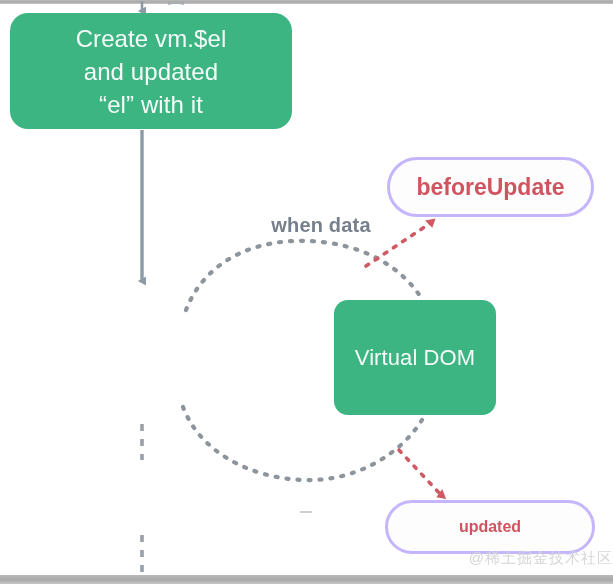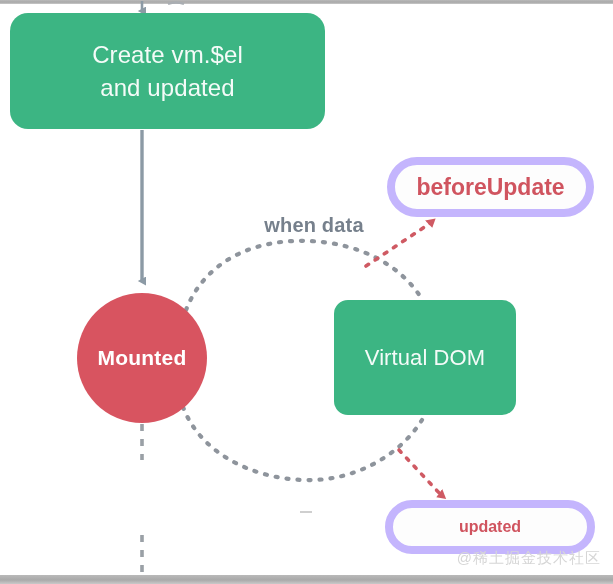--- a/index.html
+++ b/index.html
@@ -46,31 +46,31 @@
     color: #f4fbf8;
     border-radius: 16px;
     font-size: 23px;
     line-height: 31px;
     letter-spacing: 0.1px;
   }
 
   #create-el-node {
     left: 10px;
     top: 13px;
-    width: 315px;
+    width: 282px;
     height: 116px;
     border-radius: 18px;
     font-size: 24px;
     line-height: 33px;
   }
 
   #virtual-dom-node {
     left: 334px;
     top: 300px;
-    width: 182px;
+    width: 162px;
     height: 115px;
     border-radius: 14px;
     font-size: 22px;
     line-height: 30px;
   }
 
   #mounted-node {
     left: 77px;
     top: 293px;
     width: 130px;
@@ -78,21 +78,21 @@
     border-radius: 50%;
     background: #d85460;
     color: #ffffff;
     font-weight: bold;
     font-size: 21px;
     letter-spacing: 0.2px;
   }
 
   .hook-pill {
     background: #fdfdfd;
-    border: 8px solid #c4b5fd;
+    border: 3px solid #c4b5fd;
     color: #d0545f;
     font-weight: bold;
     border-radius: 30px;
   }
 
   #before-update-node {
     left: 387px;
     top: 157px;
     width: 207px;
     height: 60px;
@@ -102,34 +102,34 @@
   #updated-node {
     left: 385px;
     top: 500px;
     width: 210px;
     height: 54px;
     font-size: 16px;
   }
 
   #when-data-changes-label {
     position: absolute;
-    left: 224px;
+    left: 231px;
     top: 211px;
     width: 180px;
     text-align: center;
     color: #76808c;
     font-weight: bold;
     font-size: 20px;
     line-height: 28px;
     letter-spacing: 0.2px;
   }
 
   #watermark {
     position: absolute;
-    right: 12px;
+    right: 0;
     bottom: 16px;
     color: #d6d6d6;
     font-size: 15px;
     letter-spacing: 1px;
     white-space: nowrap;
   }
 </style>
 </head>
 <body>
 
@@ -176,26 +176,24 @@
       <line x1="142" y1="424" x2="142" y2="460" stroke="#9aa0a6" stroke-width="3.6" stroke-dasharray="7 8"></line>
       <line x1="142" y1="535" x2="142" y2="576" stroke="#9aa0a6" stroke-width="3.6" stroke-dasharray="7 8"></line>
       <line x1="300" y1="512" x2="312" y2="512" stroke="#cfcfcf" stroke-width="2"></line>
     </g>
   </svg>
 
   <div class="node green-box" id="create-el-node">
     <div>
       <div>Create vm.$el</div>
       <div>and updated</div>
+      <div>“el” with it</div>
     </div>
   </div>
 
-  <div class="node" id="mounted-node">
-    <span>Mounted</span>
-  </div>
 
   <div class="node green-box" id="virtual-dom-node">
     <div>
       <div>Virtual DOM</div>
     </div>
   </div>
 
   <div class="node hook-pill" id="before-update-node">
     <span>beforeUpdate</span>
   </div>

